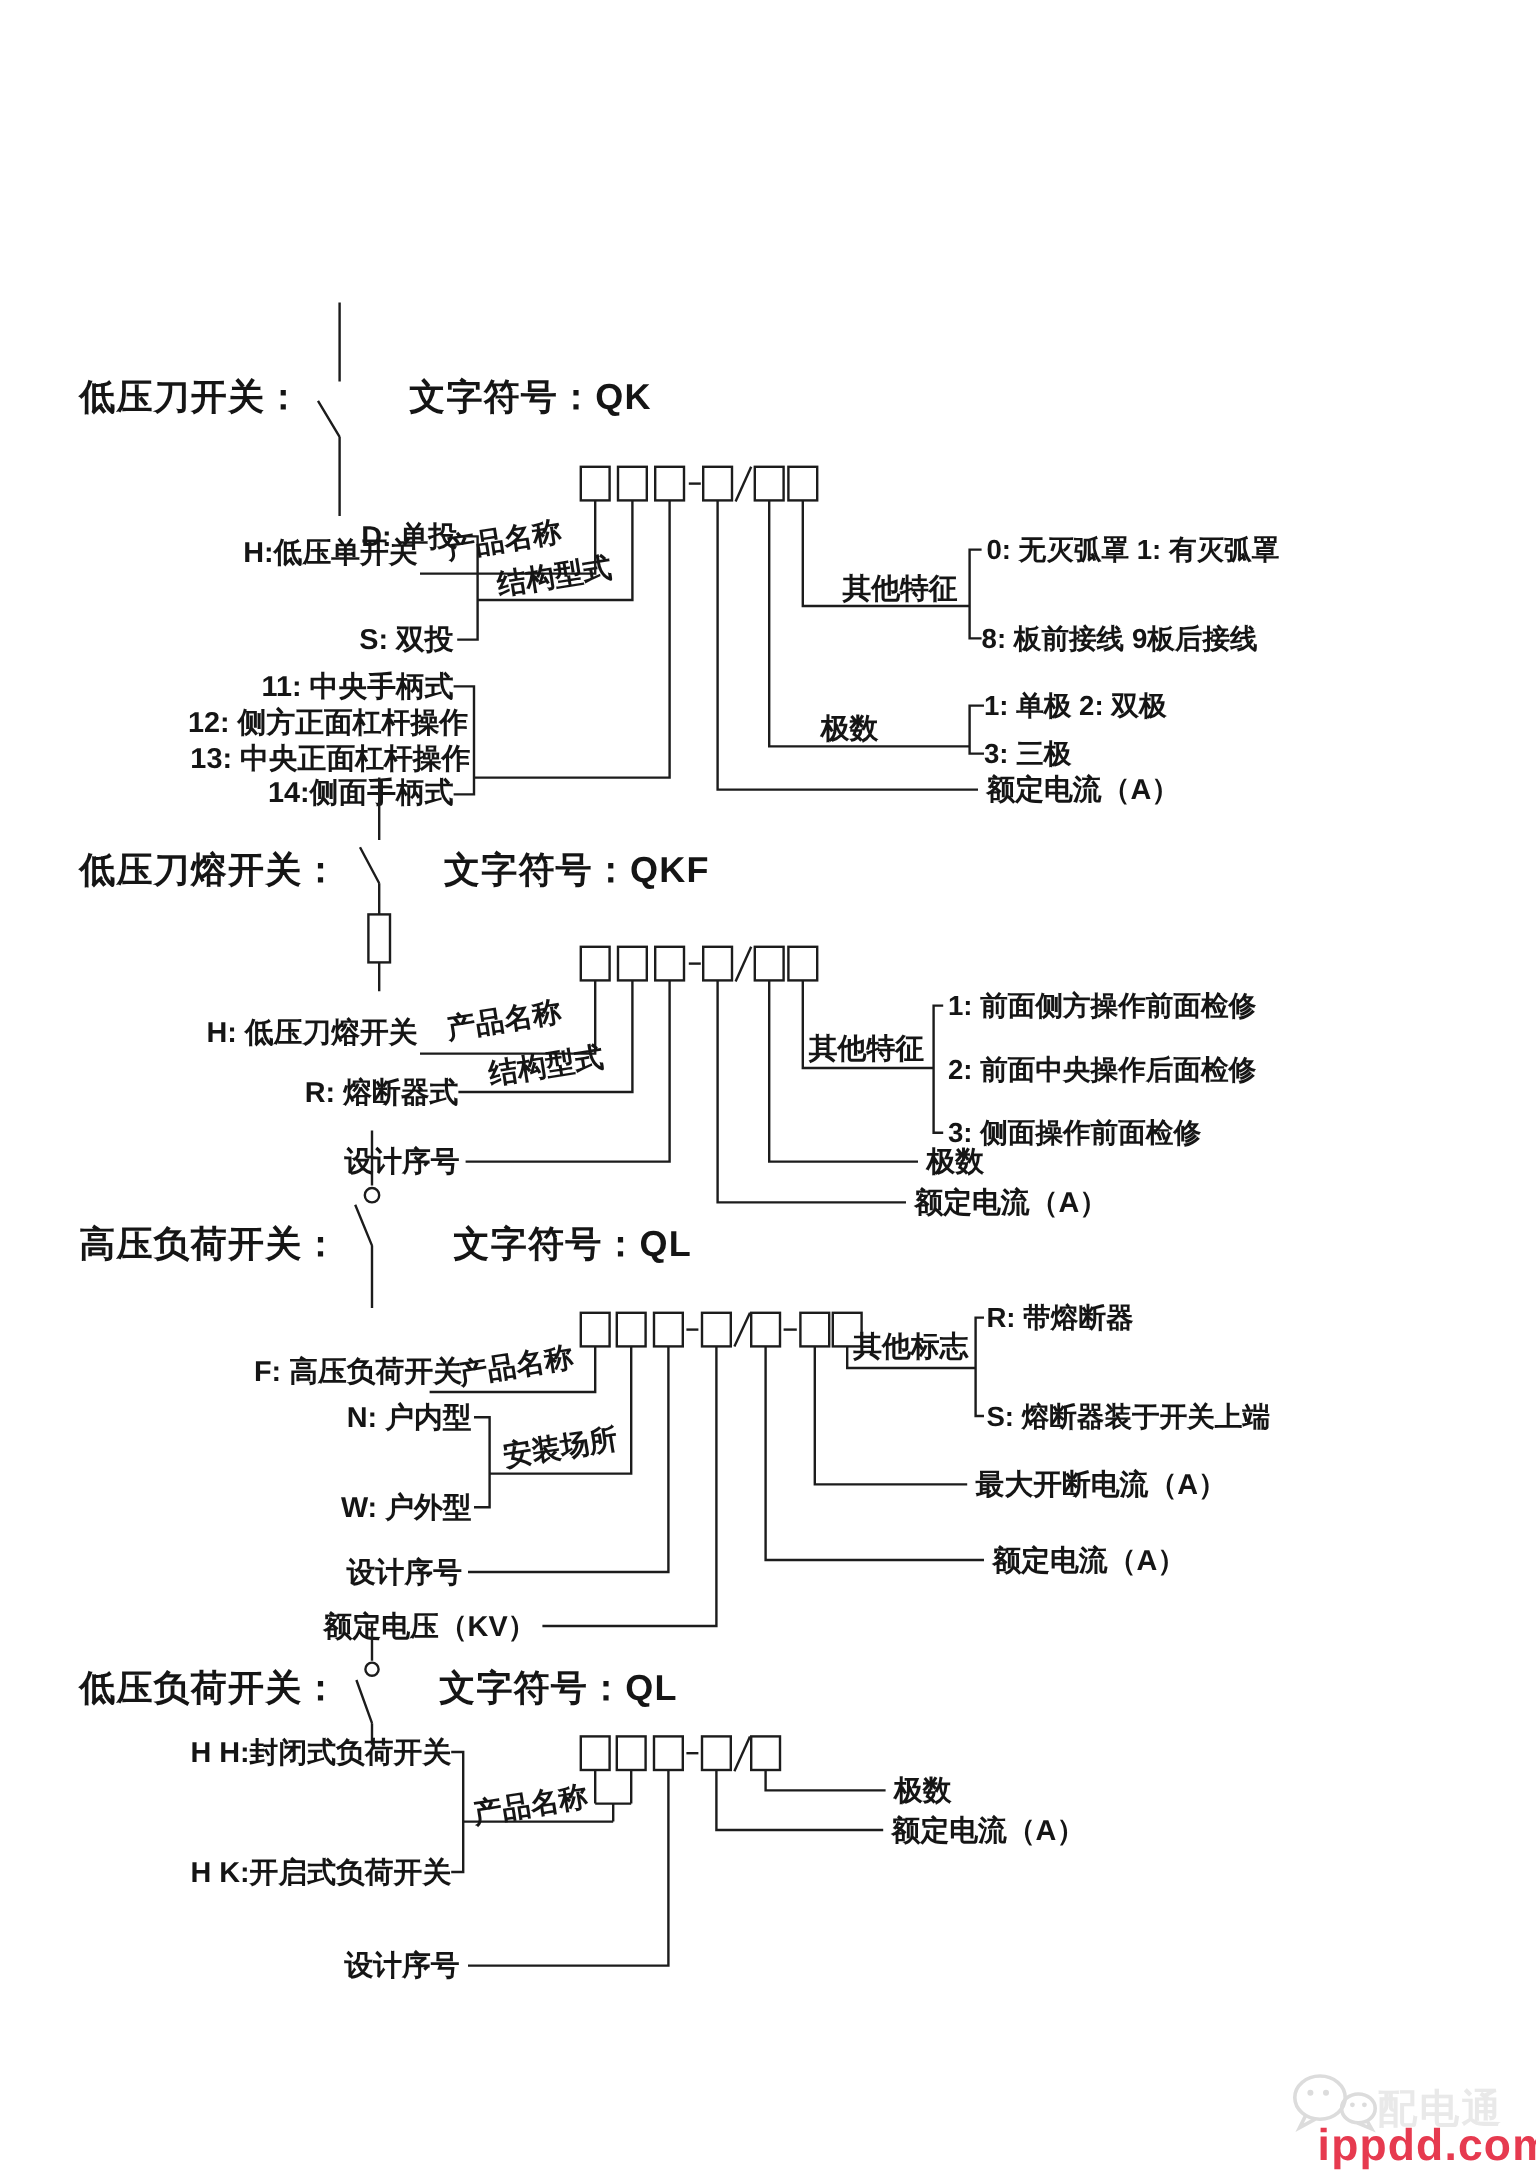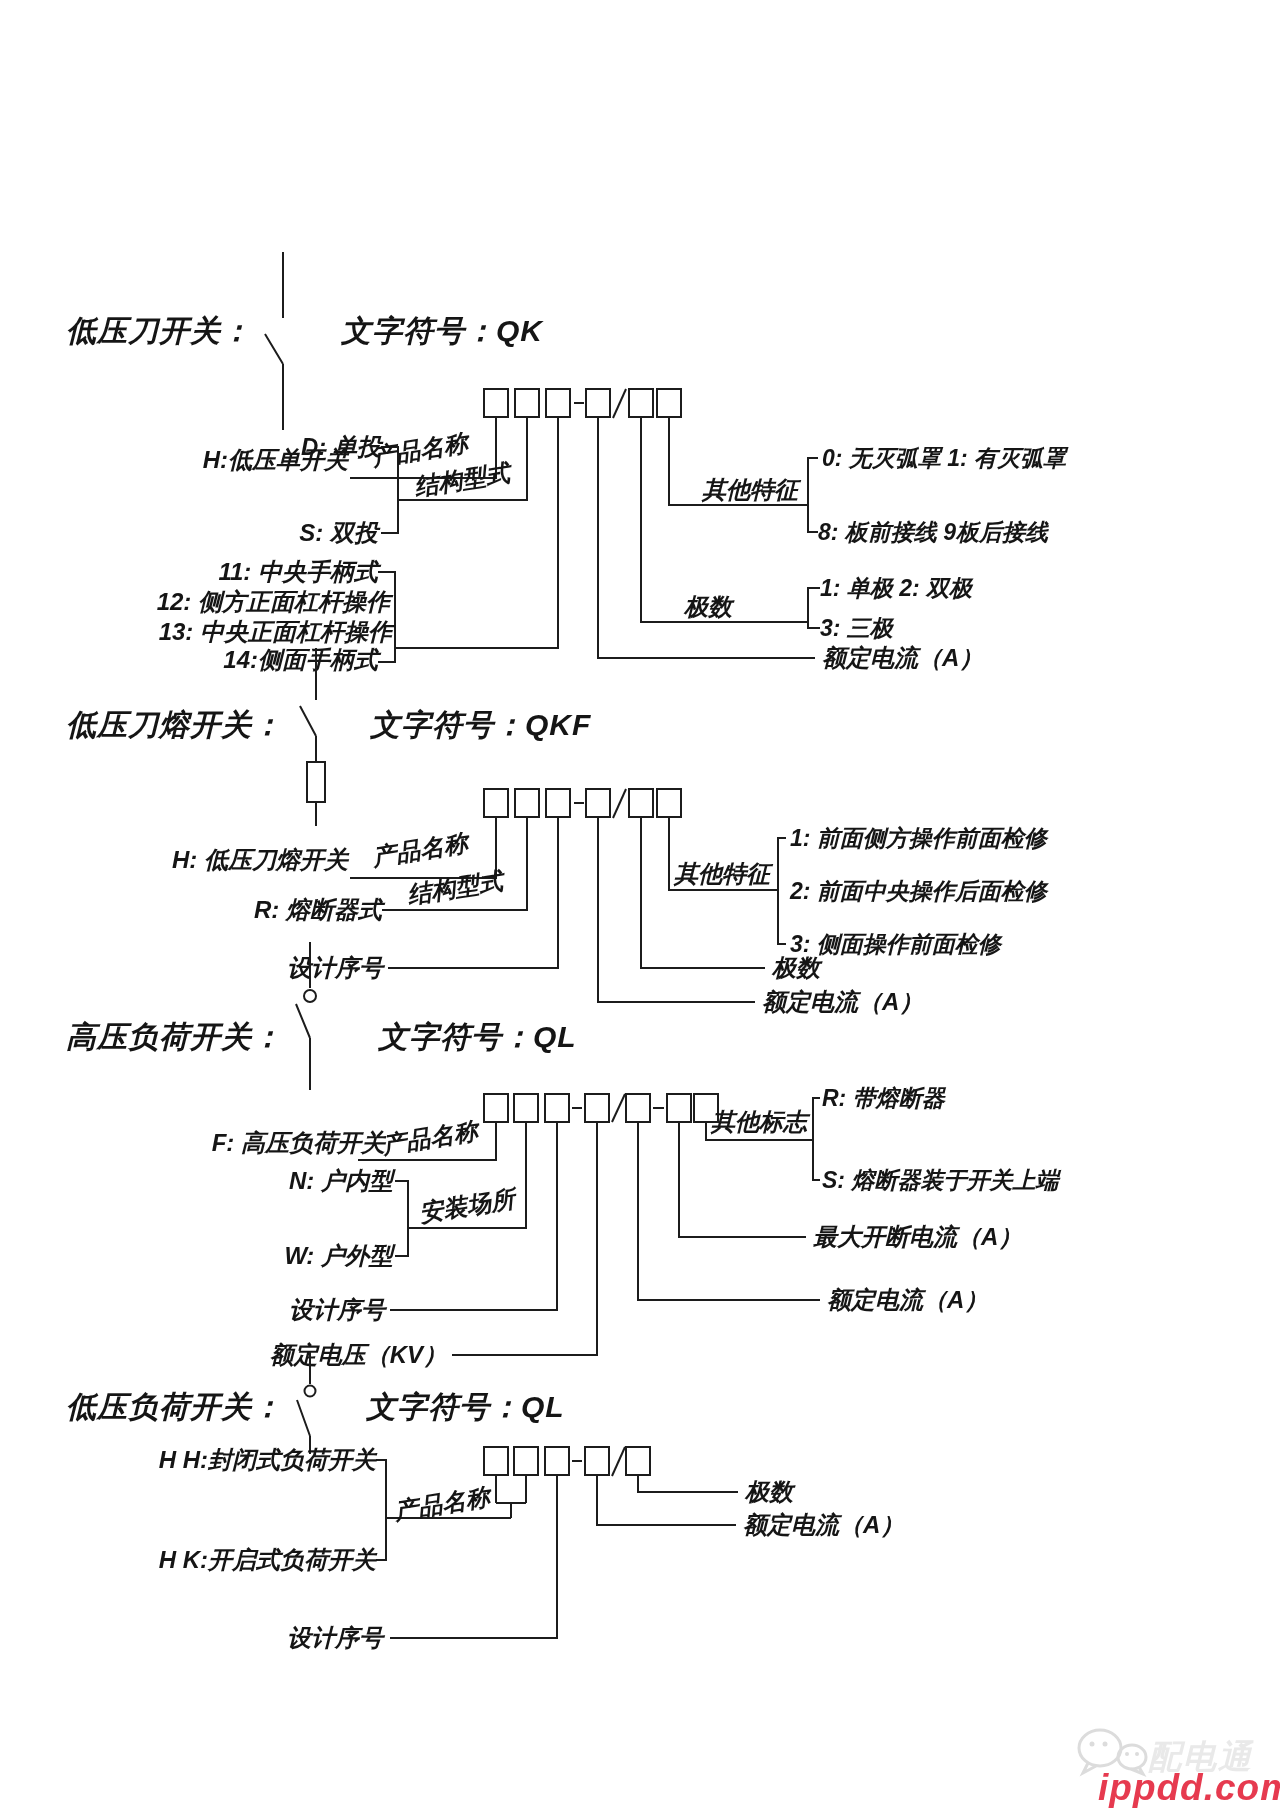--- a/index.html
+++ b/index.html
@@ -2,21 +2,20 @@
 <html><head>
 <meta charset="utf-8">
 <style>
   html,body{margin:0;padding:0;background:#ffffff;}
   .page{
     position:relative;
     width:1280px;height:1811px;
     background:#ffffff;
     font-family:"Liberation Sans","DejaVu Sans",sans-serif;
     overflow:hidden;
-    font-style:italic;
   }
   svg{display:block;}
   svg text{
     fill:#151515;
     font-family:"Liberation Sans","DejaVu Sans",sans-serif;
     font-weight:700;
   }
   .t-title{font-size:30px;letter-spacing:1px;}
   .t-label{font-size:24px;}
   .t-small{font-size:23px;}

